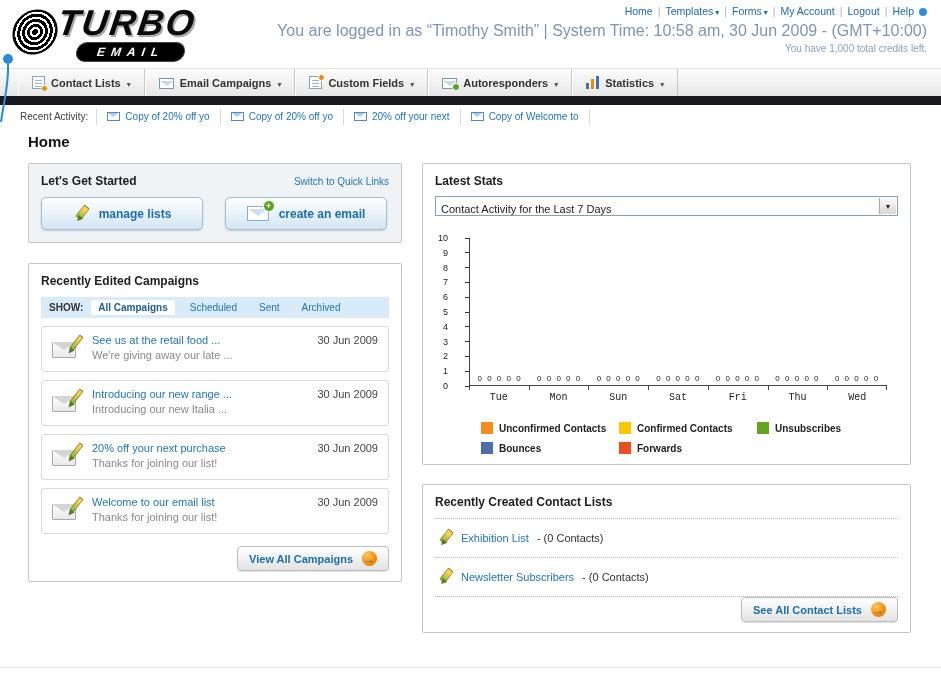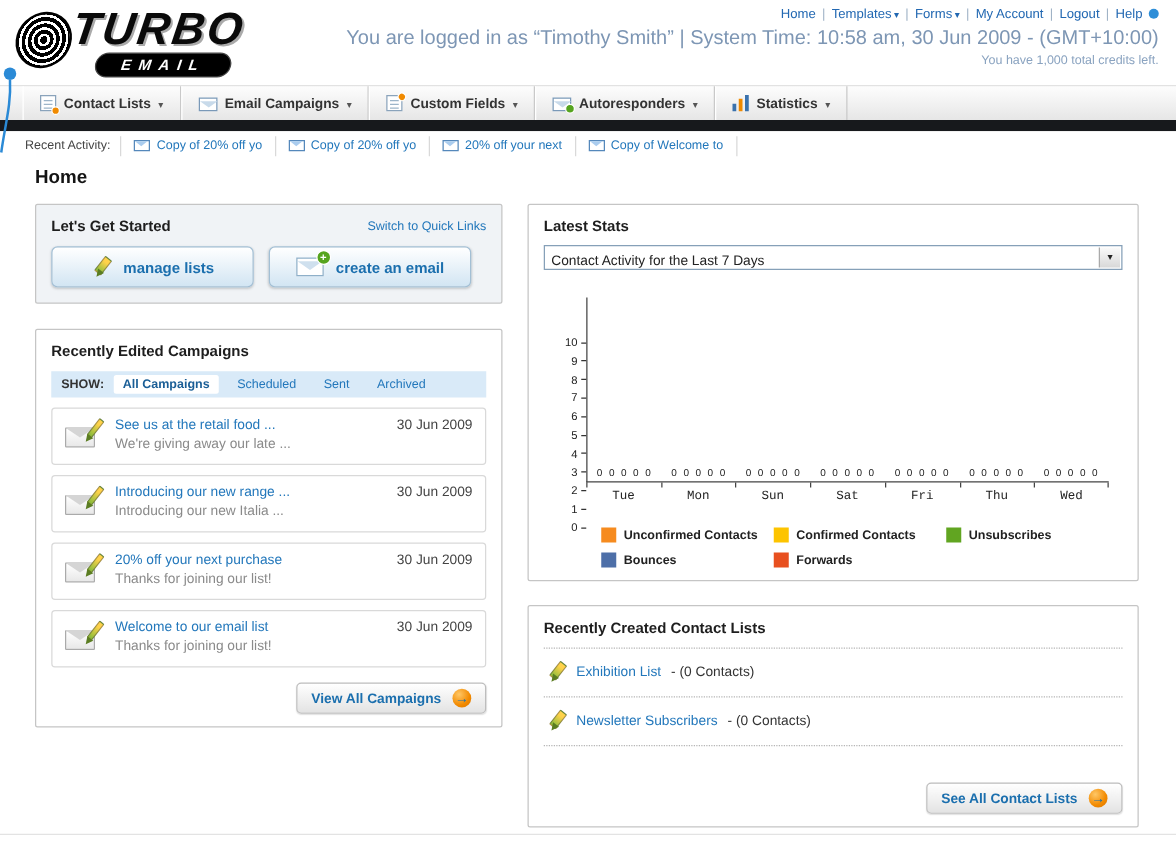--- a/index.html
+++ b/index.html
@@ -78,21 +78,21 @@
   .page-title { position:absolute; top:133px; left:28px; font-size:15px; font-weight:bold; color:#141414; }
   .col-left { position:absolute; top:163px; left:28px; width:374px; }
   .col-right { position:absolute; top:163px; left:422px; width:489px; }
   .panel { border:1px solid #c5c5c5; background:#fff; border-radius:2px; padding:10px 12px; }
   .panel-title { font-size:12px; font-weight:bold; color:#1e1e1e; }
 
   
   .get-started { background:#f0f3f6; min-height:80px; }
   .gs-head { display:flex; justify-content:space-between; align-items:center; }
   .gs-link { font-size:10px; color:#2277bb; cursor:pointer; }
-  .gs-buttons { display:flex; gap:12px; margin-top:9px; }
+  .gs-buttons { display:flex; gap:22px; margin-top:9px; }
   .big-btn { display:flex; align-items:center; justify-content:center; gap:10px; width:162px; height:33px;
     background:linear-gradient(#ffffff,#d2e5f3); border:1px solid #a3bfd4; border-radius:5px;
     box-shadow:0 1px 2px rgba(0,0,0,.18); cursor:pointer; }
   .big-btn > span:last-child { font-size:12px; font-weight:bold; color:#1b6fae; }
   .btn-env { position:relative; width:22px; height:15px; background:#fff; border:1px solid #8fb0c9; flex:none; }
   .btn-env::before { content:""; position:absolute; left:0; top:2px; border-left:10px solid transparent;
     border-right:10px solid transparent; border-top:7px solid #cfe0ee; }
   .plus-badge { position:absolute; right:-7px; top:-7px; width:12px; height:12px; border-radius:50%;
     background:#56a41f; border:1px solid #fff; color:#fff; font-size:9px; font-weight:bold;
     line-height:10px; text-align:center; }
@@ -139,21 +139,21 @@
   
   .dropdown { margin-top:8px; height:20px; border:1px solid #86a0b8; background:#fff; position:relative;
     display:flex; align-items:flex-end; padding:0 22px 0 5px; cursor:pointer; }
   .dropdown > span { font-size:11px; color:#222; }
   .dd-arrow { position:absolute; right:1px; top:1px; bottom:1px; width:17px;
     background:linear-gradient(#fafafa,#d8d8d8); border-left:1px solid #aaa; display:flex;
     align-items:center; justify-content:center; color:#444; }
   .dd-arrow::after { content:"▼"; font-size:7px; }
   .chart { margin-top:22px; display:flex; padding-left:12px; }
   .y-axis { width:22px; height:148px; position:relative; flex:none; }
-  .ytick { position:absolute; right:0; transform:translateY(-50%); display:flex; align-items:center; gap:3px;margin-top:36px; }
+  .ytick { position:absolute; right:0; transform:translateY(-50%); display:flex; align-items:center; gap:17px; }
   .ytick span { font-size:9px; color:#222; }
   .ytick i { width:4px; height:1px; background:#333; }
   .plot-wrap { display:flex; flex-direction:column; }
   .plot { width:418px; height:148px; border-left:1px solid #444; border-bottom:1px solid #444; display:flex; }
   .cgroup { flex:1; display:flex; align-items:flex-end; justify-content:center; }
   .cgroup span { font-size:8px; color:#222; letter-spacing:1.5px; margin-bottom:2px; white-space:nowrap; }
   .xlabels { display:flex; width:418px; height:20px; position:relative; }
   .xlabel { flex:1; text-align:center; font-size:10px; color:#222; padding-top:6px; position:relative;font-family:Liberation Mono, monospace; }
   .xlabel::before { content:""; position:absolute; left:0; top:0; width:1px; height:4px; background:#444; }
   .xlabels::after { content:""; position:absolute; right:0; top:0; width:1px; height:4px; background:#444; }
@@ -162,21 +162,21 @@
   .legend-swatch { width:12px; height:12px; flex:none; display:inline-block; }
   .legend-label { font-size:10px; color:#222; font-weight:bold; white-space:nowrap; }
 
   
   .clists { margin-top:19px; }
   .clists .panel-title { padding-bottom:9px; border-bottom:1px dotted #b5b5b5; }
   .clist-item { display:flex; align-items:center; gap:8px; padding:10px 2px;
     border-bottom:1px dotted #b5b5b5; cursor:pointer; }
   .clist-link { font-size:11px; color:#2277bb; cursor:pointer; }
   .clist-detail { font-size:11px; color:#333; }
-  .clists-footer { margin-top:29px; text-align:right; }
+  .clists-footer { margin-top:0; text-align:right; }
 
   .footer-line { position:absolute; left:0; right:0; top:667px; border-top:1px solid #e3e3e3; }
 </style>
 </head>
 <body>
 
 <div class="topbar">
   <div class="logo">
     <span class="logo-swirl"></span>
     <span class="logo-text">TURBO</span>

